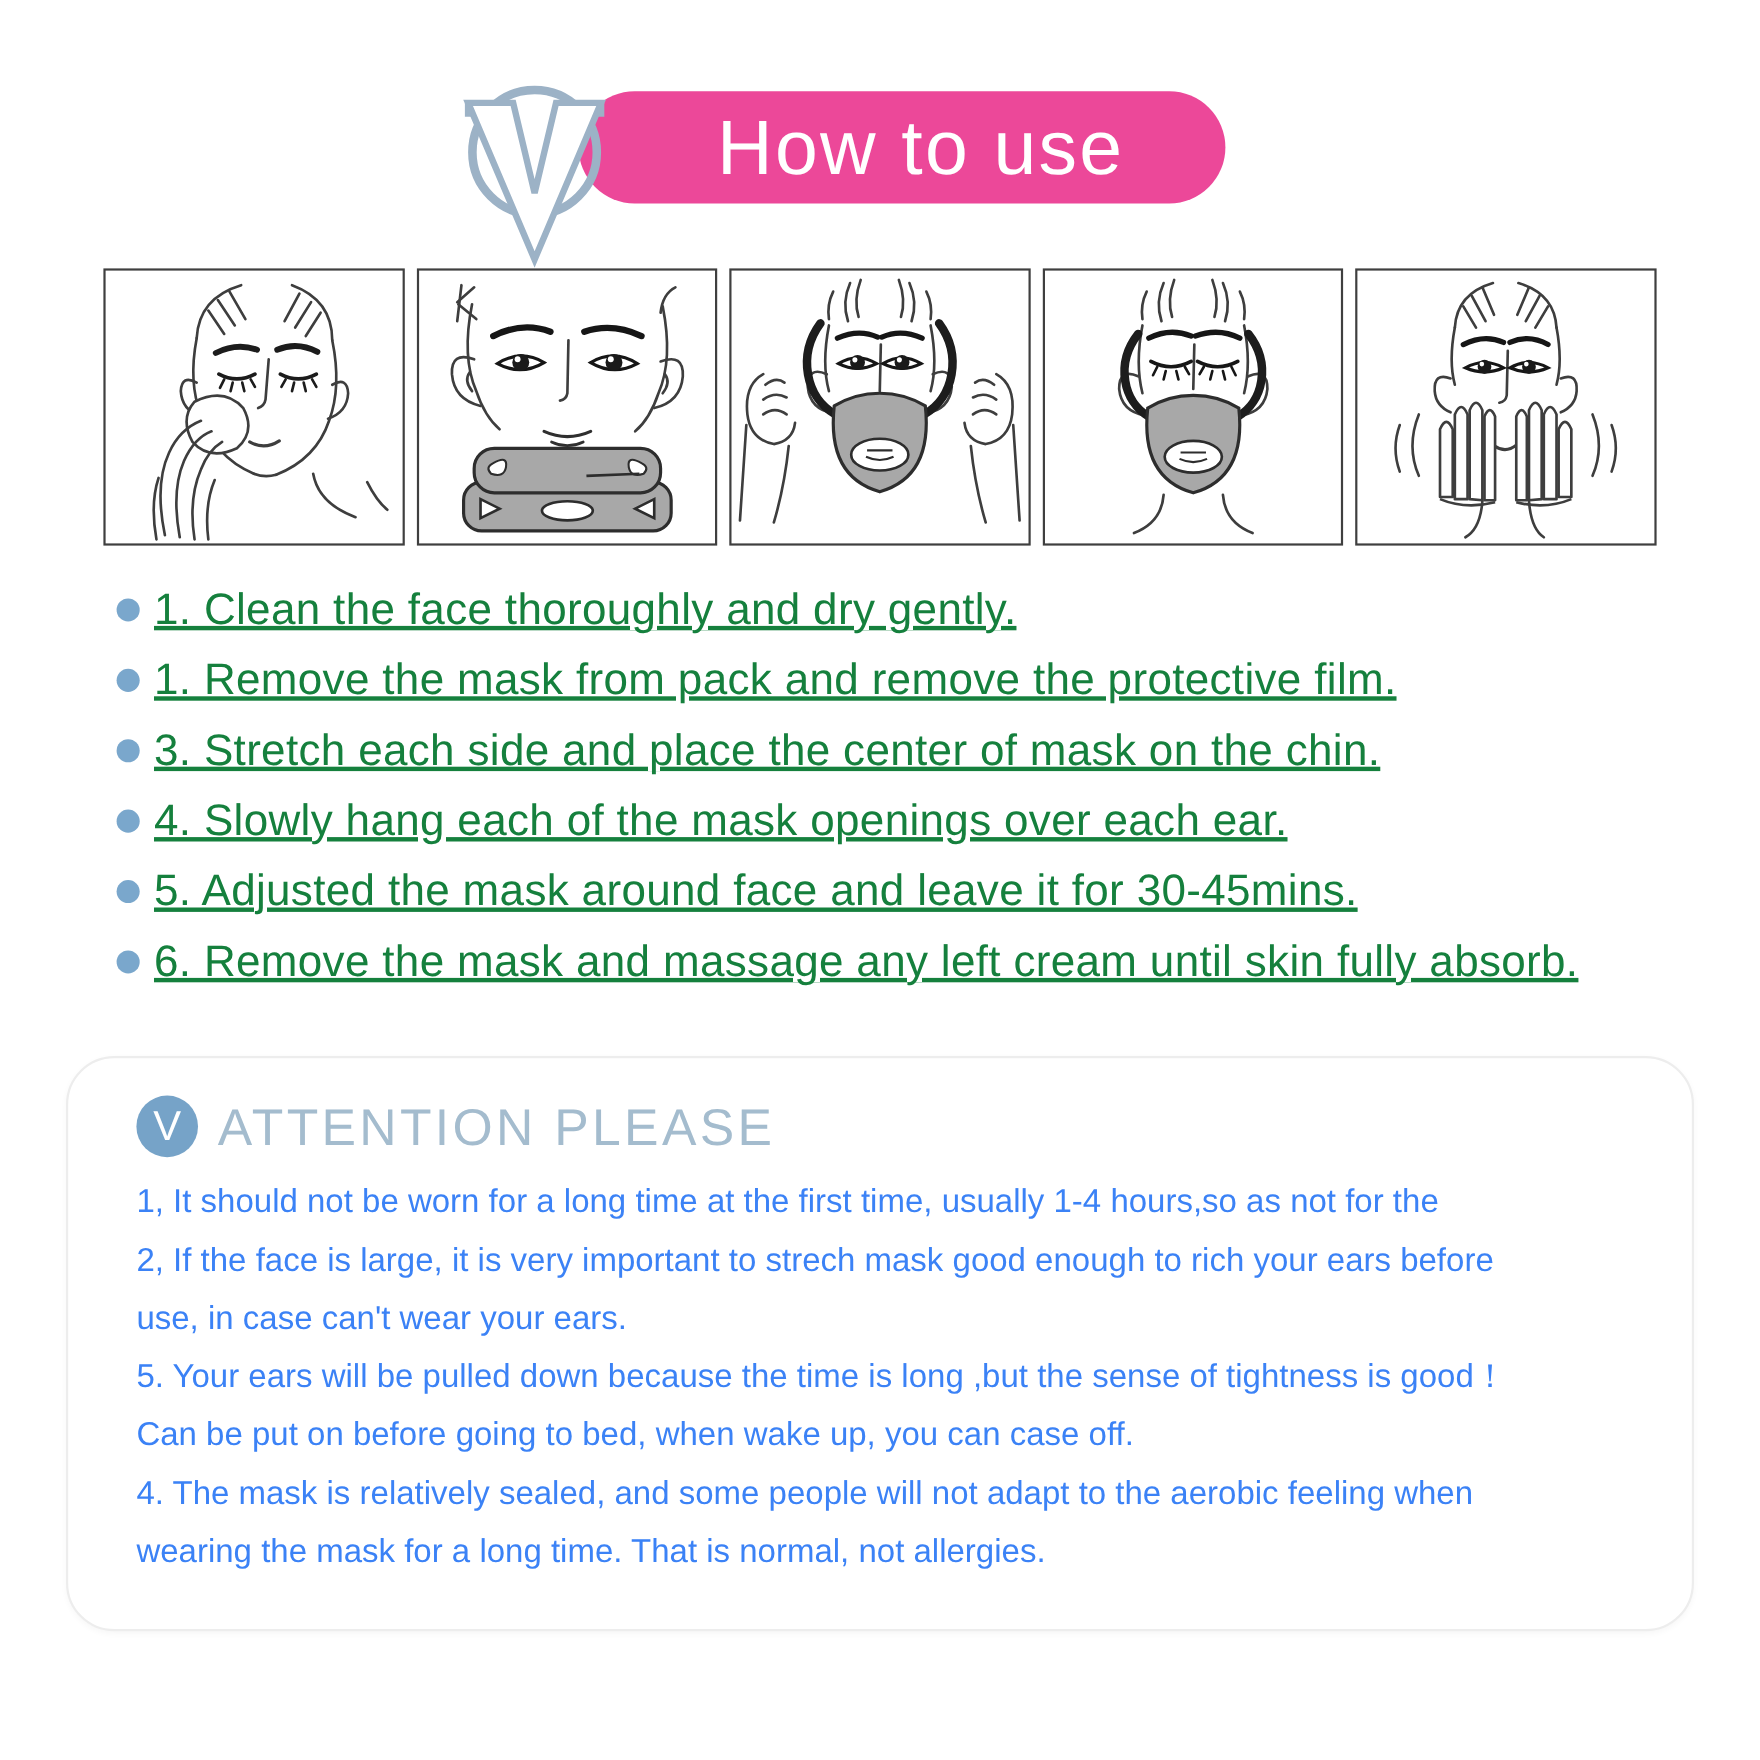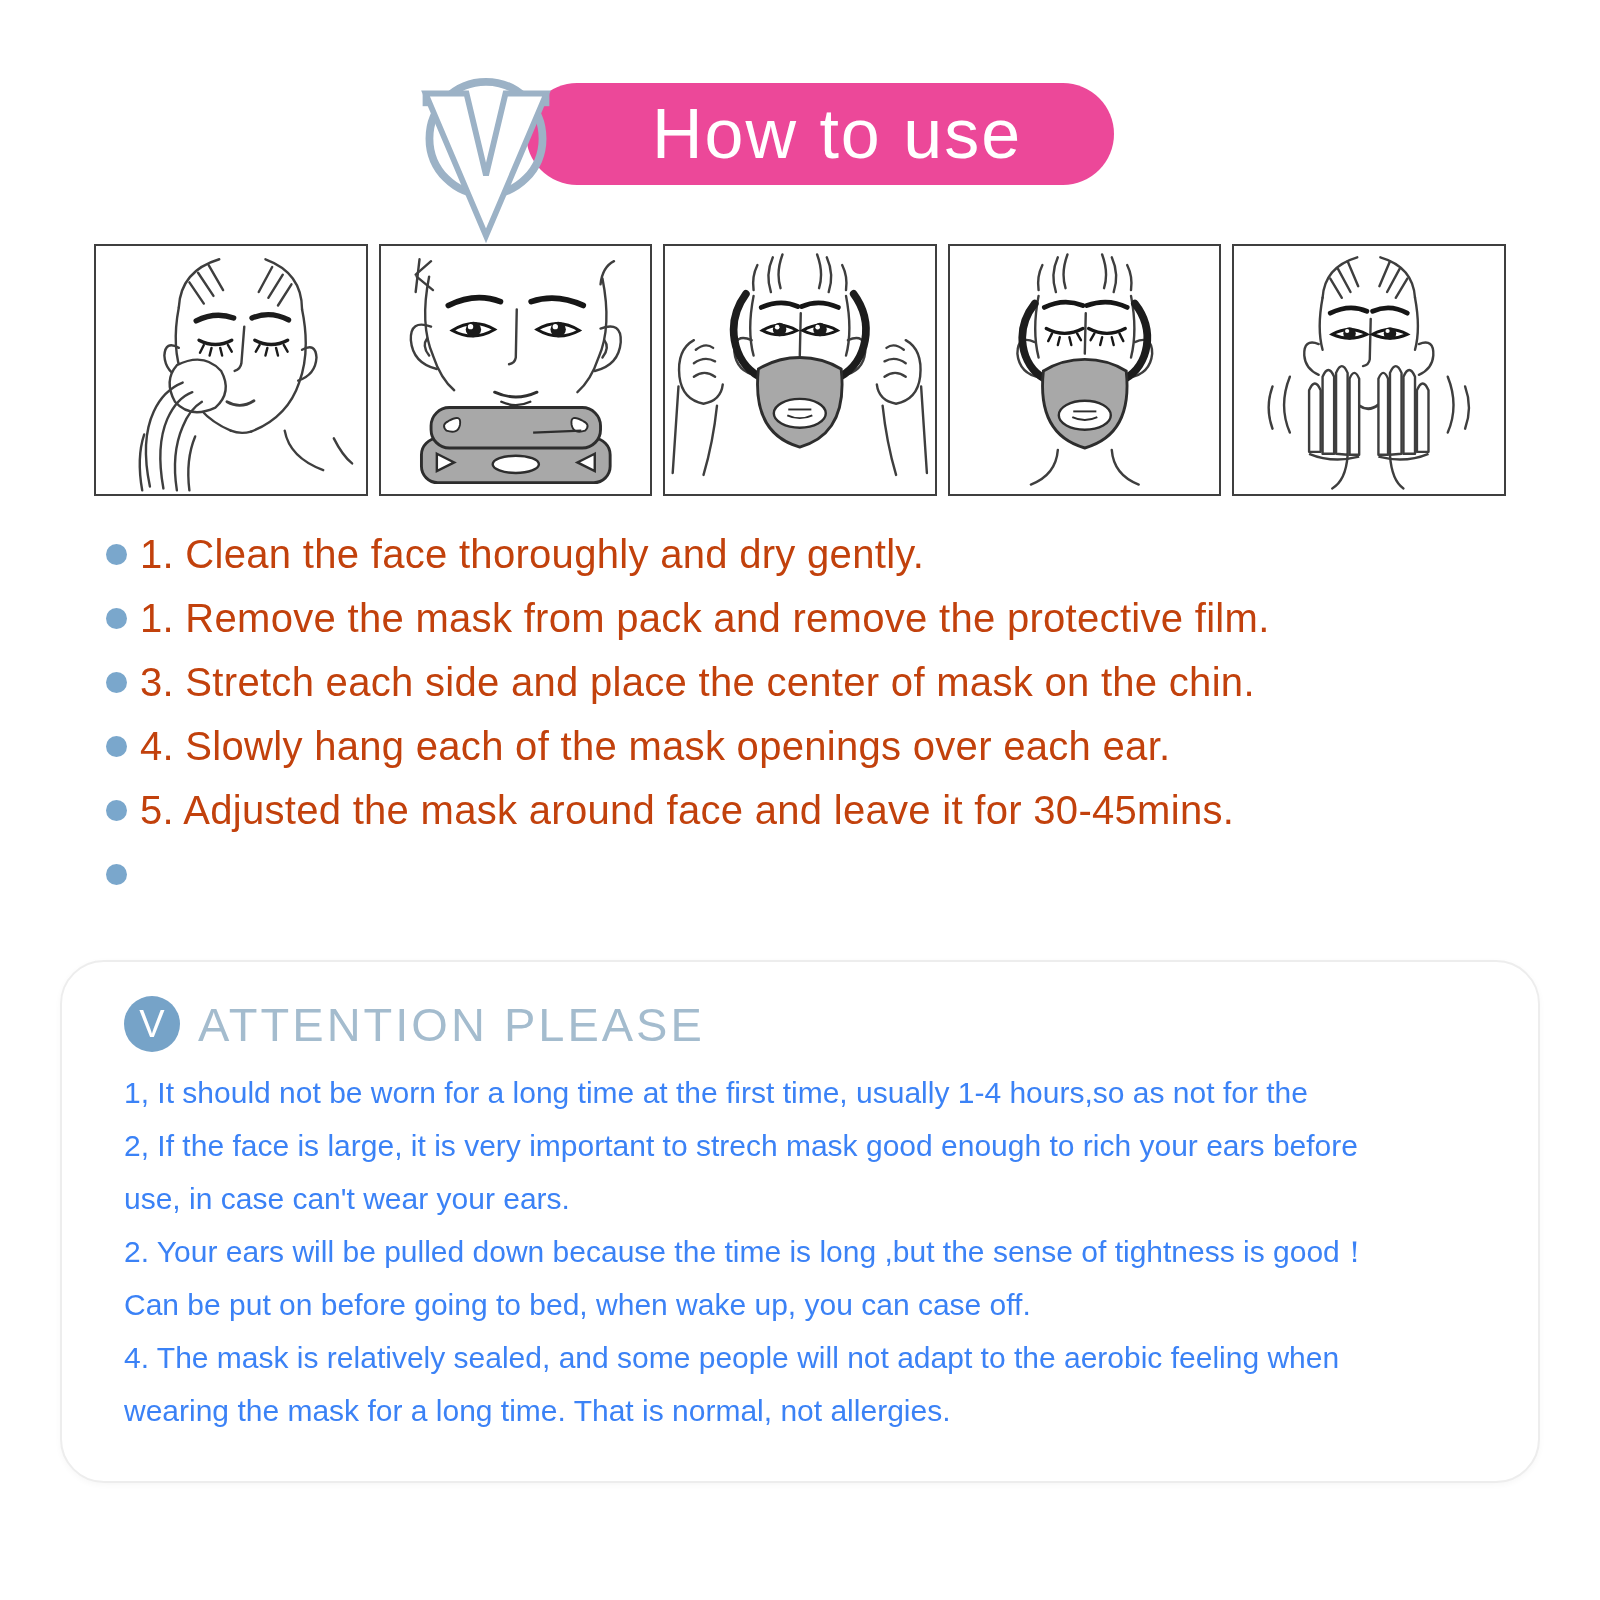--- a/index.html
+++ b/index.html
@@ -22,21 +22,21 @@
 
   
   .panels { display:flex; gap:11px; margin:34px 94px 0 94px; }
   .panel { flex:1; height:252px; border:2px solid #3f3f3f; background:#fff; box-sizing:border-box; }
   .panel svg { width:100%; height:100%; display:block; }
 
   
   .steps { margin:26px 0 0 106px; }
   .step { display:flex; align-items:center; height:64px; }
   .bullet { width:21px; height:21px; border-radius:50%; background:#7aa7cc; margin-right:13px; flex:none; }
-  .step-text { font-size:40px; color:#c2410c; white-space:nowrap; letter-spacing:0.3px; }
+  .step-text { font-size:40px; color:#15803d; white-space:nowrap; letter-spacing:0.3px;text-decoration:underline; }
 
   
   .attention {
     box-sizing:border-box; margin:54px 60px 0 60px;
     border:2px solid #ededed; border-radius:44px;
     padding:34px 56px 44px 62px;
     box-shadow:0 2px 6px rgba(0,0,0,0.035);
     background:#fff;
   }
   .attn-head { display:flex; align-items:center; margin:0 0 14px 0; }
@@ -305,32 +305,33 @@
     <div class="step">
       <span class="bullet"></span>
       <span class="step-text">4. Slowly hang each of the mask openings over each ear.</span>
     </div>
     <div class="step">
       <span class="bullet"></span>
       <span class="step-text">5. Adjusted the mask around face and leave it for 30-45mins.</span>
     </div>
     <div class="step">
       <span class="bullet"></span>
+      <span class="step-text">6. Remove the mask and massage any left cream until skin fully absorb.</span>
     </div>
   </div>
 
   <div class="attention">
     <div class="attn-head">
       <span class="v-badge">V</span>
       <h2 class="attn-title">ATTENTION PLEASE</h2>
     </div>
     <div>
       <div class="attn-line">1, It should not be worn for a long time at the first time, usually 1-4 hours,so as not for the</div>
       <div class="attn-line">2, If the face is large, it is very important to strech mask good enough to rich your ears before</div>
       <div class="attn-line">use, in case can't wear your ears.</div>
-      <div class="attn-line">2. Your ears will be pulled down because the time is long ,but the sense of tightness is good！</div>
+      <div class="attn-line">5. Your ears will be pulled down because the time is long ,but the sense of tightness is good！</div>
       <div class="attn-line">Can be put on before going to bed, when wake up, you can case off.</div>
       <div class="attn-line">4. The mask is relatively sealed, and some people will not adapt to the aerobic feeling when</div>
       <div class="attn-line">wearing the mask for a long time. That is normal, not allergies.</div>
     </div>
   </div>
 
 </div>
 
 </body></html>

